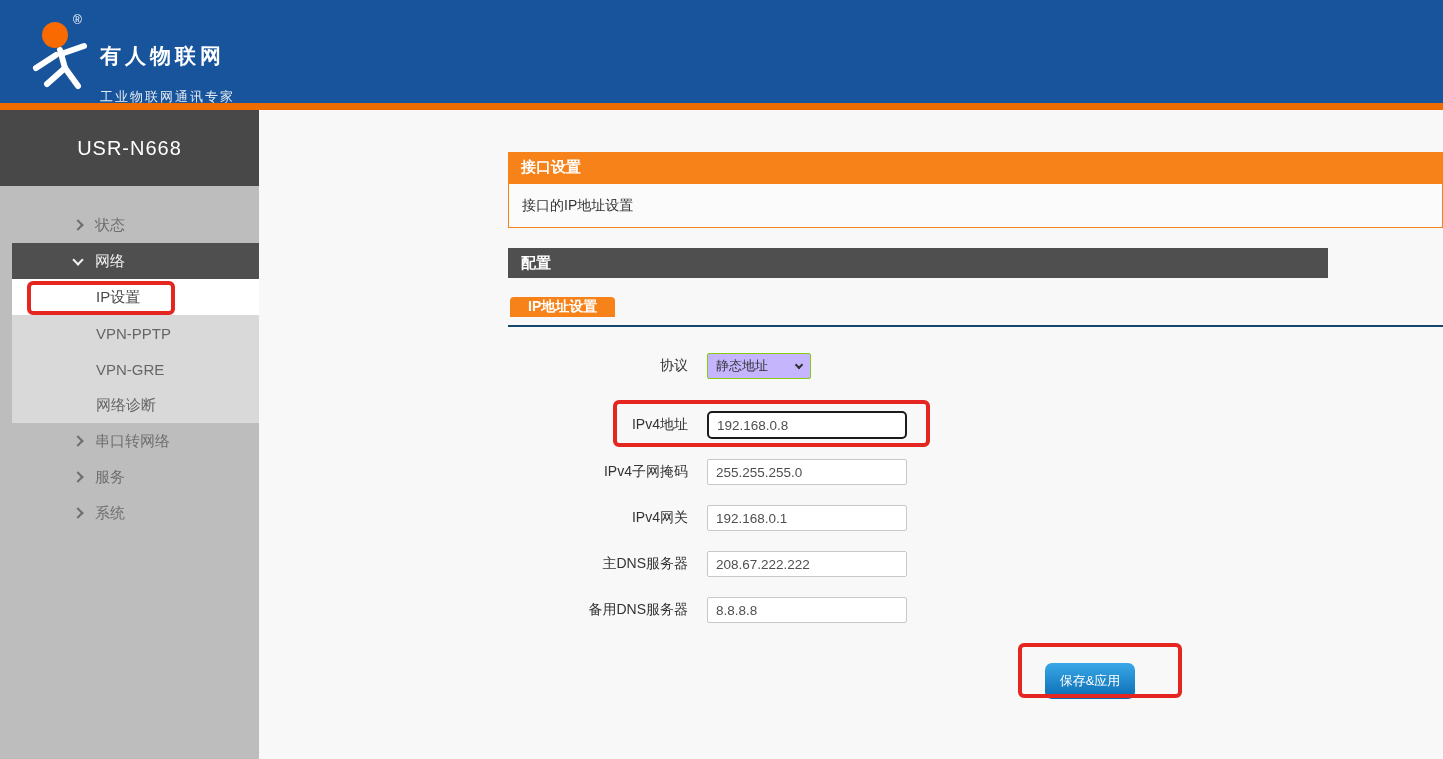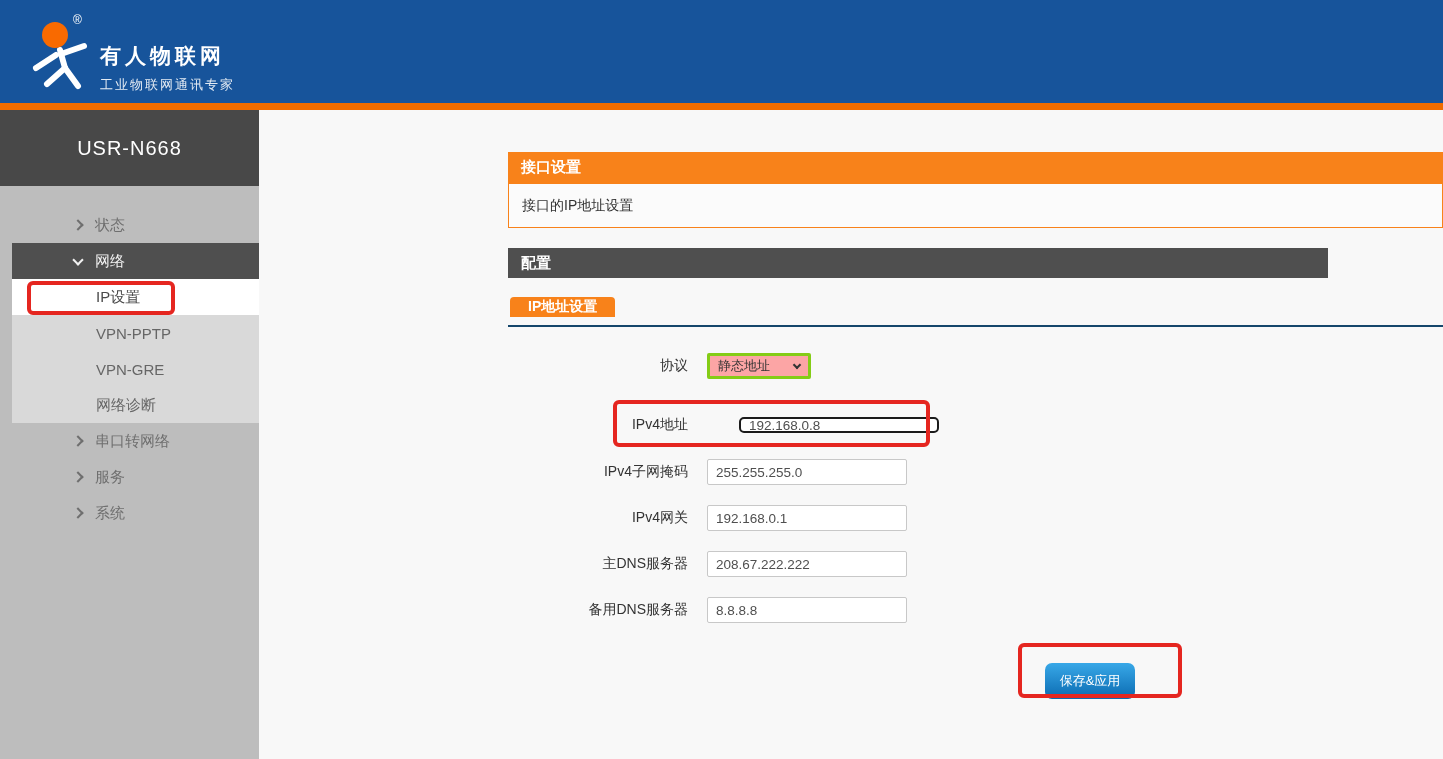--- a/index.html
+++ b/index.html
@@ -7,21 +7,21 @@
   body { font-family:"Liberation Sans","DejaVu Sans",sans-serif; background:#f8f8f8; position:relative; overflow:hidden; }
 
   .canvas { position:absolute; inset:0; width:1443px; height:759px; }
 
   
   .header { position:absolute; left:0; top:0; width:1443px; height:103px; background:#17549b; }
   .header-strip { position:absolute; left:0; top:103px; width:1443px; height:7px; background:#ef6c00; }
   .logo-figure { position:absolute; left:18px; top:8px; }
   .brand-text { position:absolute; left:100px; top:42px; color:#fff; }
   .brand-name { font-size:21px; font-weight:bold; letter-spacing:4px; }
-  .brand-tagline { margin-top:6px; font-size:13px; color:rgba(255,255,255,0.88); letter-spacing:2px;text-align:center; }
+  .brand-tagline { margin-top:18px; font-size:13px; color:rgba(255,255,255,0.88); letter-spacing:2px;text-align:center; }
 
   
   .sidebar { position:absolute; left:0; top:110px; width:259px; height:649px; background:#bdbdbd; }
   .device-title { position:absolute; left:0; top:0; width:259px; height:76px; background:#484848;
                   color:#fff; font-size:20px; display:flex; align-items:center; justify-content:center; letter-spacing:1px; }
   .menu { position:absolute; left:0; top:76px; width:259px; padding-top:21px; list-style:none; }
   .menu-row { height:36px; display:flex; align-items:center; font-size:15px; color:#6f6f6f; cursor:pointer;margin-left:12px; }
   .menu-row .chev { margin-left:62px; margin-right:13px; }
   .menu-row .lbl { }
   .menu-row.sub { padding-left:84px; background:#d9d9d9; color:#666; }
@@ -40,27 +40,27 @@
   .config-bar { position:absolute; left:508px; top:248px; width:820px; height:30px; background:#4f4f4f;
                 color:#fff; font-size:15px; font-weight:bold; display:flex; align-items:center; padding-left:13px; }
   .tab { position:absolute; left:510px; top:297px; height:20px; background:#f8821a; color:#fff;
          font-size:14px; font-weight:bold; display:inline-flex; align-items:center; padding:0 18px;
          border-radius:4px 4px 0 0; cursor:pointer; }
   .tab-underline { position:absolute; left:508px; top:325px; width:935px; height:2px; background:#15466b; }
 
   
   .frow { position:absolute; left:498px; height:26px; display:flex; align-items:center; }
   .frow .flabel { width:190px; text-align:right; font-size:14px; color:#333; margin-right:19px; }
-  .select-box { width:104px; height:26px; background:#fca5a5; border:3px solid #84cc16; border-radius:2px;
+  .select-box { width:104px; height:26px; background:#c4b5fd; border:1px solid #84cc16; border-radius:2px;
                 display:flex; align-items:center; font-size:13px; color:#333; padding:0 8px; cursor:pointer; }
   .select-box .sel-text { flex:1; }
   .select-box .chev { width:6px; height:6px; color:#333; }
   .finput { width:200px; height:26px; background:#fff; border:1px solid #c8c8c8; border-radius:2px;
             font-size:13.5px; color:#4f4f4f; padding:0 8px; font-family:"Liberation Sans","DejaVu Sans",sans-serif; outline:none; }
-  .finput.focused { border:2px solid #1b1b1b; border-radius:5px; height:16px;margin-left:32px; }
+  .finput.focused { border:2px solid #1b1b1b; border-radius:5px; height:28px; }
 
   .save-btn { position:absolute; left:1045px; top:663px; width:90px; height:36px; border:none; border-radius:7px;
               background:linear-gradient(to bottom,#38a8e8,#0b6bb1); color:#fff; font-size:13px; cursor:pointer;
               font-family:"Liberation Sans","DejaVu Sans",sans-serif; }
 
   
   .annot { position:absolute; border:4px solid #e52620; border-radius:6px; pointer-events:none; }
   .annot.box1 { left:27px;  top:281px; width:148px; height:34px; }
   .annot.box2 { left:613px; top:400px; width:317px; height:47px; }
   .annot.box3 { left:1018px;top:643px; width:164px; height:55px; }

